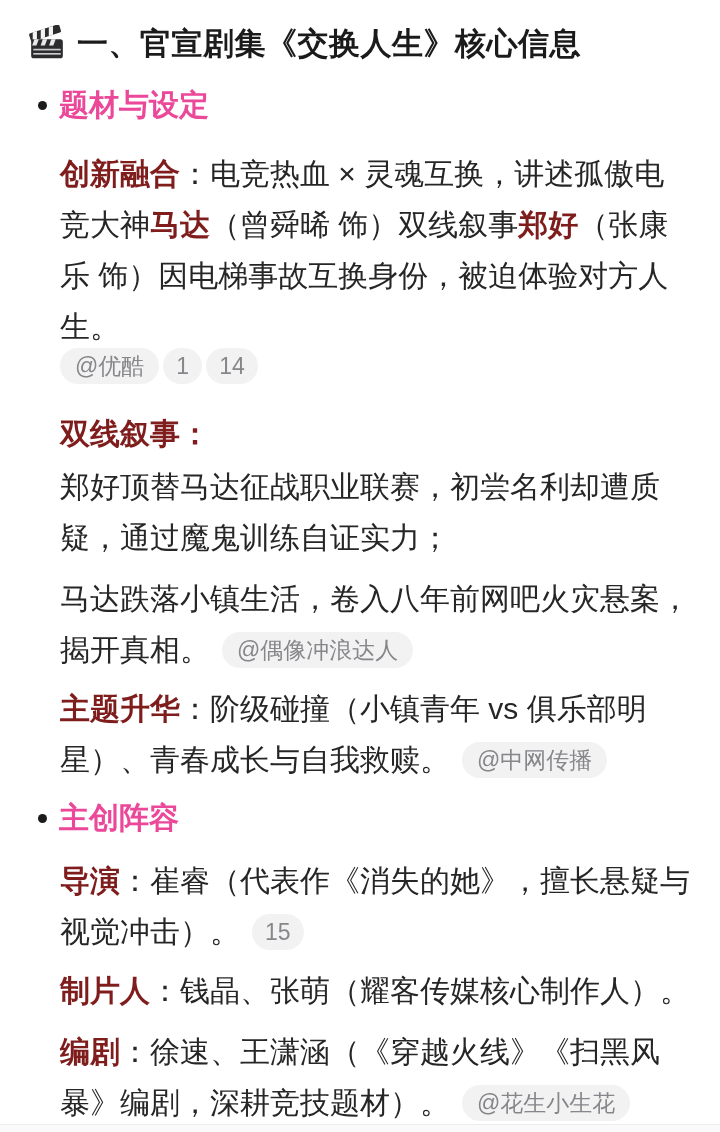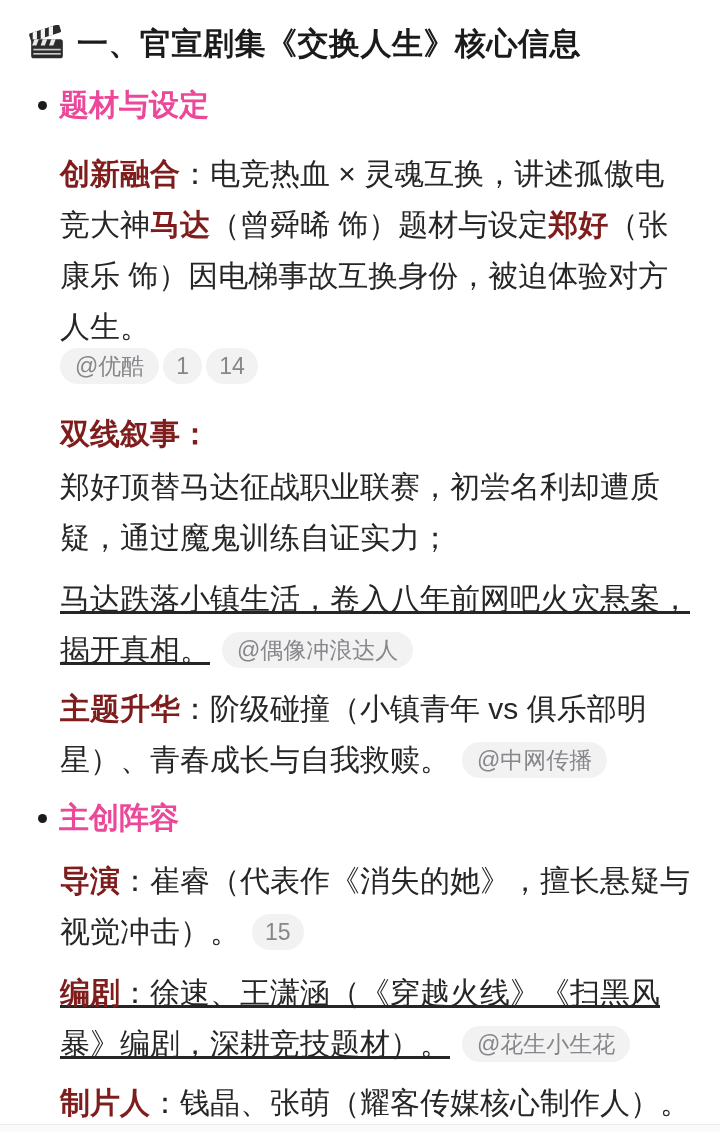--- a/index.html
+++ b/index.html
@@ -22,21 +22,21 @@
   .h1 { margin-top:18px; }
   .h2 { margin-top:12px; }
 
   
   .para {
     margin:0 0 0 32px; width:630px;
     font-size:30px; line-height:51px; color:#262626;
   }
   .para b { font-weight:700; color:#7f1d1d; }
   .mt22 { margin-top:22px; } .mt24 { margin-top:24px; }
-  .mt2  { margin-top:2px; }  .mt10 { margin-top:10px;text-decoration:underline; }
+  .mt2  { margin-top:2px; }  .mt10 { margin-top:10px; }
   .mt8  { margin-top:8px; }  .mt16 { margin-top:16px; }
 
   
   .chip {
     display:inline-block; background:#f2f2f3; color:#87878b;
     font-size:23px; line-height:30px; padding:3px 15px;
     border-radius:18px; white-space:nowrap;
   }
   .chip.num { padding:3px 13px; }
   .chip.inline { vertical-align:middle; position:relative; top:-2px; margin-left:12px; }
@@ -71,21 +71,21 @@
       </svg>
     </span>
     <span class="title-text">一、官宣剧集《交换人生》核心信息</span>
   </div>
 
   <div class="bullet-row h1">
     <span class="bullet-dot"></span>
     <span class="bullet-text">题材与设定</span>
   </div>
 
-  <p class="para mt22"><b>创新融合</b><span>：电竞热血 × 灵魂互换，讲述孤傲电竞大神</span><b>马达</b><span>（曾舜晞 饰）题材与设定</span><b>郑好</b><span>（张康乐 饰）因电梯事故互换身份，被迫体验对方人生。</span></p>
+  <p class="para mt22"><b>创新融合</b><span>：电竞热血 × 灵魂互换，讲述孤傲电竞大神</span><b>马达</b><span>（曾舜晞 饰）双线叙事</span><b>郑好</b><span>（张康乐 饰）因电梯事故互换身份，被迫体验对方人生。</span></p>
 
   <div class="chip-row row1">
     <span class="chip">@优酷</span>
     <span class="chip num">1</span>
     <span class="chip num">14</span>
   </div>
 
   <p class="para mt24"><b>双线叙事：</b></p>
 
   <p class="para mt2"><span>郑好顶替马达征战职业联赛，初尝名利却遭质疑，通过魔鬼训练自证实力；</span></p>
@@ -94,23 +94,23 @@
 
   <p class="para mt8"><b>主题升华</b><span>：阶级碰撞（小镇青年 vs 俱乐部明星）、青春成长与自我救赎。</span><span class="chip inline">@中网传播</span></p>
 
   <div class="bullet-row h2">
     <span class="bullet-dot"></span>
     <span class="bullet-text">主创阵容</span>
   </div>
 
   <p class="para mt16"><b>导演</b><span>：崔睿（代表作《消失的她》，擅长悬疑与视觉冲击）。</span><span class="chip inline num">15</span></p>
 
+  <p class="para mt8"><b>制片人</b><span>：钱晶、张萌（耀客传媒核心制作人）。</span></p>
+
   <p class="para mt10"><b>编剧</b><span>：徐速、王潇涵（《穿越火线》《扫黑风暴》编剧，深耕竞技题材）。</span><span class="chip inline">@花生小生花</span></p>
-
-  <p class="para mt8"><b>制片人</b><span>：钱晶、张萌（耀客传媒核心制作人）。</span></p>
 
   <div class="chip-row row2">
     <span class="chip">@耀客传媒</span>
     <span class="chip num">1</span>
   </div>
 
 </div>
 
 <div class="bottom-divider"></div>
 <div class="bottom-fill"></div>

